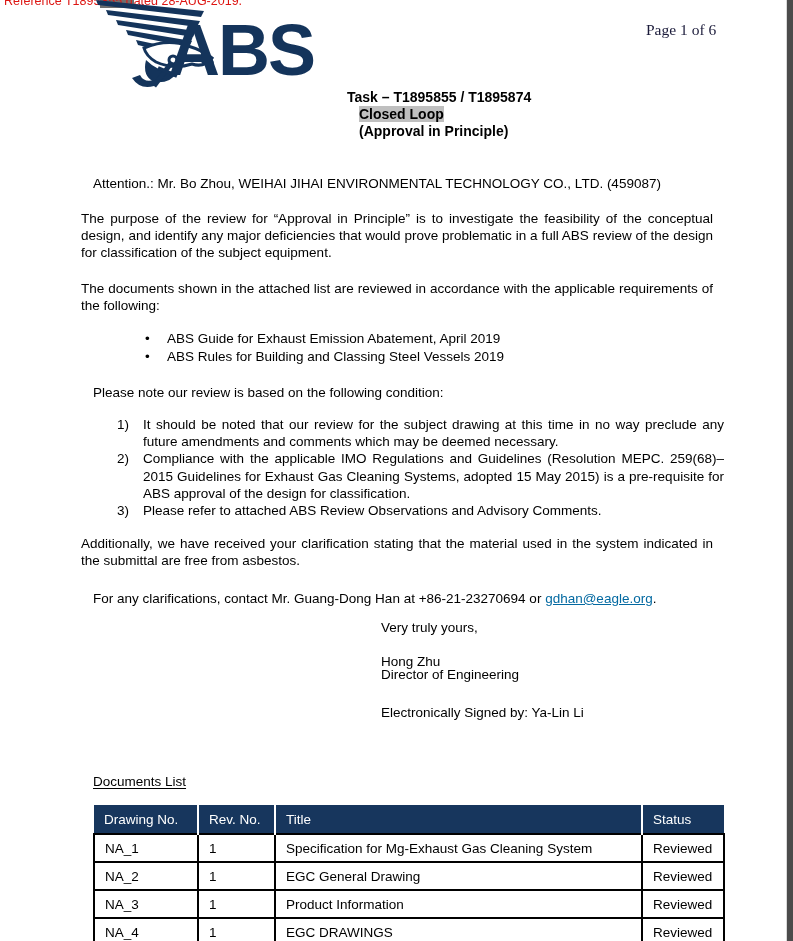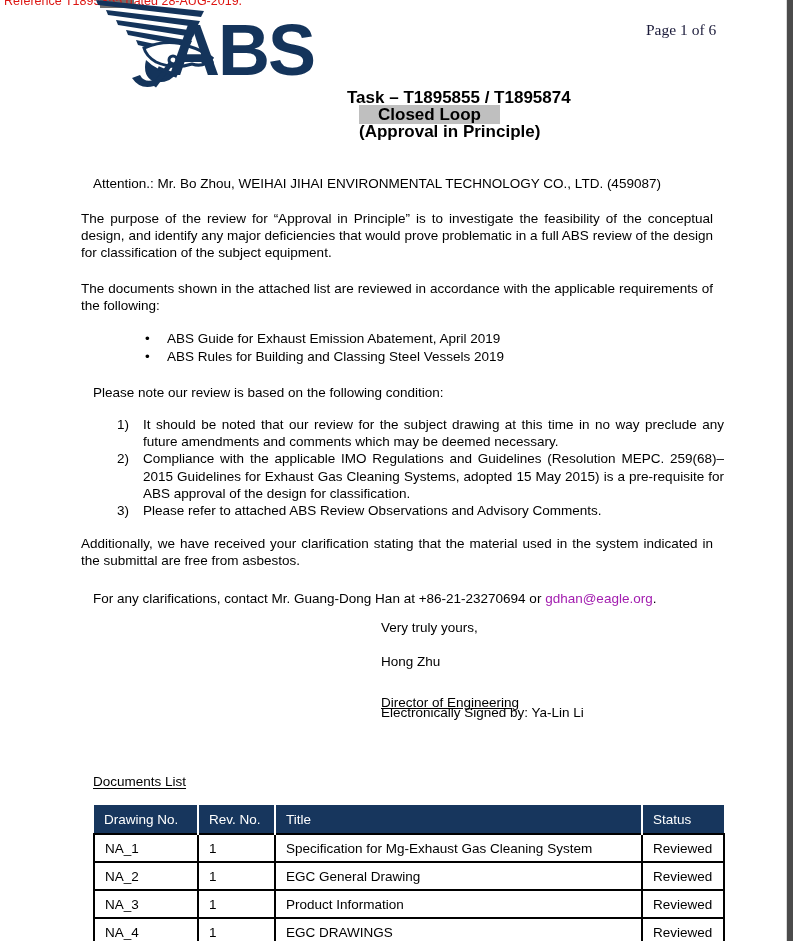--- a/index.html
+++ b/index.html
@@ -21,42 +21,42 @@
   .ref-line .hl { background:#6e6e6e; padding:0 1px; }
   .logo-eagle { left:84px; top:0; }
   .logo-text {
     left:160px; top:14px; font-size:72px; line-height:72px; font-weight:bold;
     letter-spacing:-2px; color:#14345b;margin-left:8px;
   }
   .page-num {
     left:646px; top:21px; font-family:"Liberation Serif","DejaVu Serif",serif;
     font-size:15.5px; color:#1b1b3a;
   }
-  .task-block { left:347px; top:89px; font-size:17px; font-weight:bold; line-height:17px; color:#000; }
+  .task-block { left:347px; top:89px; font-size:14px; font-weight:bold; line-height:17px; color:#000; }
   .task-block .indent { margin-left:12px; }
-  .task-block .hl-gray { background:#bfbfbf; padding:0 19px; }
+  .task-block .hl-gray { background:#bfbfbf; padding:0 0; }
   .body-text { font-size:13.5px; line-height:17.2px; color:#000; }
   .para { left:81px; width:632px; text-align:justify; }
   .attention { left:93px; top:175px; white-space:nowrap; }
   .p-purpose { top:210px; }
   .p-docs { top:280px; }
   .bullet-list { left:93px; top:330px; width:632px; list-style:none; }
   .bullet-list li { position:relative; padding-left:74px; line-height:18px; }
   .bullet-list li::before { content:"•"; position:absolute; left:52px; top:0; }
   .p-note { left:93px; top:384px; }
   .cond-list { left:93px; top:416px; width:631px; }
   .cond-item { display:flex; }
   .cond-item .num { width:26px; flex:none; margin-left:24px; }
   .cond-item .txt { flex:1; text-align:justify; }
   .p-asbestos { top:535px; }
   .p-contact { left:93px; top:590px; white-space:nowrap; }
-  .email-link { color:#a21caf; cursor:pointer; }
+  .email-link { color:#0369a1; text-decoration:underline; cursor:pointer; }
   .sal { left:381px; top:619px; }
   .sig-name { left:381px; top:653px; }
-  .sig-title { left:381px; top:694px;text-decoration:underline; }
+  .sig-title { left:381px; top:666px; }
   .esign { left:381px; top:704px; }
   .docs-heading { left:93px; top:773px; text-decoration:underline; text-underline-offset:2px;text-align:right; }
   .docs-table {
     position:absolute; left:93px; top:805px; width:630px;
     border-collapse:collapse; table-layout:fixed; font-size:13.5px; color:#000;
   }
   .docs-table col.c1 { width:104px; }
   .docs-table col.c2 { width:77px; }
   .docs-table col.c3 { width:367px; }
   .docs-table col.c4 { width:82px; }

